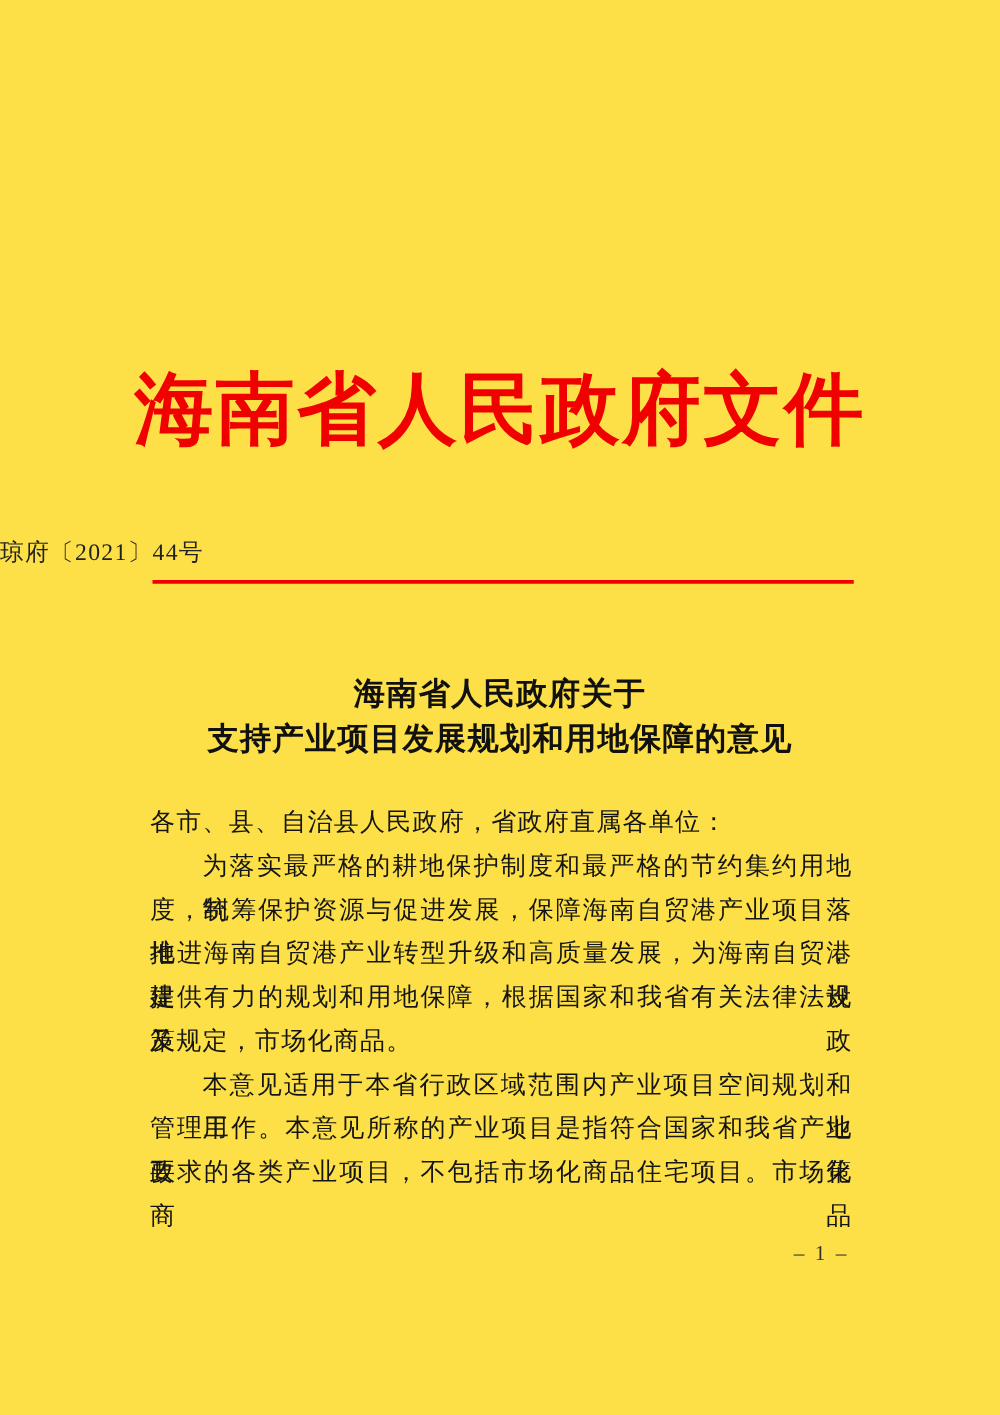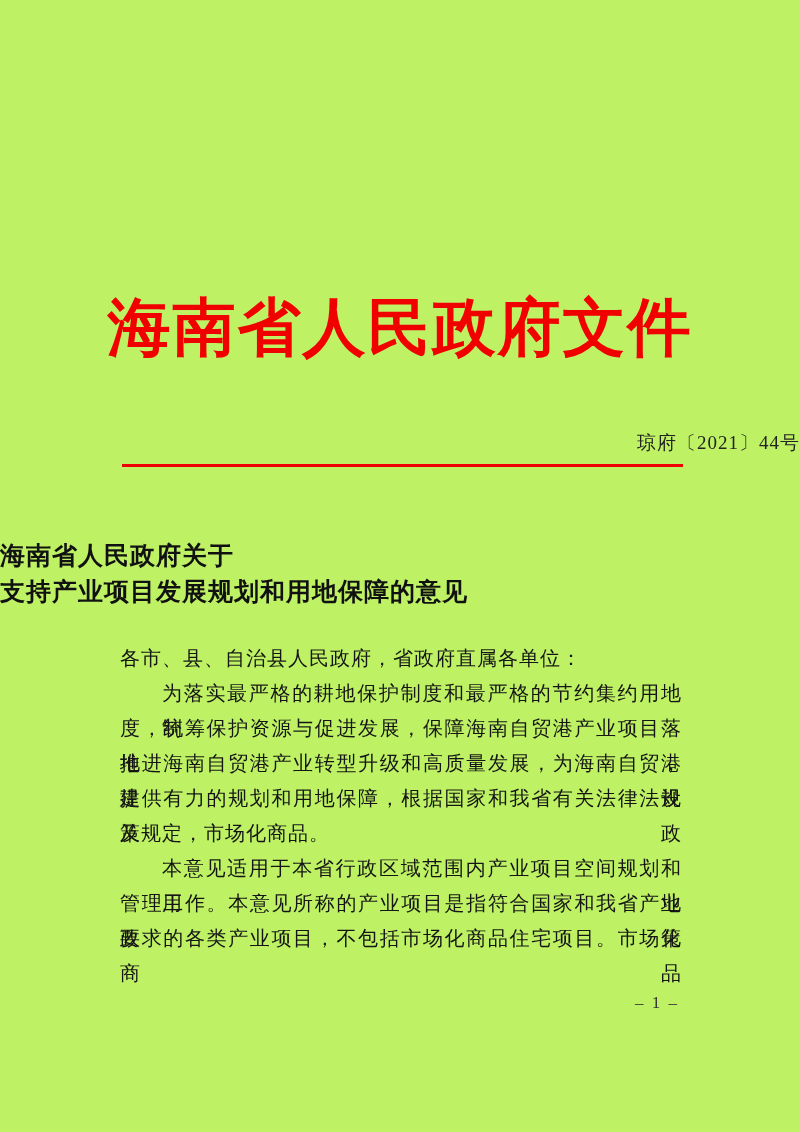--- a/index.html
+++ b/index.html
@@ -4,21 +4,21 @@
 <style>
   html, body {
     margin: 0;
     padding: 0;
     background: #ffffff;
   }
   .page {
     position: relative;
     width: 800px;
     height: 1132px;
-    background: #bef264;
+    background: #fde047;
     font-family: "Liberation Serif", "DejaVu Serif", serif;
     color: #1a1a1a;
     overflow: hidden;
   }
   .red-header {
     position: absolute;
     top: 288px;
     left: 0;
     width: 100%;
     text-align: center;
@@ -27,40 +27,40 @@
     font-weight: bold;
     color: #f10000;
     letter-spacing: 2px;
     white-space: nowrap;
   }
   .doc-number {
     position: absolute;
     top: 431px;
     left: 0;
     width: 100%;
-    text-align: right;
+    text-align: left;
     font-size: 19px;
     line-height: 24px;
     letter-spacing: 1px;
     color: #222222;
   }
   .red-line {
     position: absolute;
     top: 464px;
     left: 122px;
     width: 561px;
     height: 3px;
     background: #f10000;
   }
   .doc-title {
     position: absolute;
     top: 538px;
     left: 0;
     width: 100%;
-    text-align: left;
+    text-align: center;
     font-size: 25px;
     line-height: 36px;
     font-weight: bold;
     letter-spacing: 1px;
     color: #111111;
   }
   .body-text {
     position: absolute;
     top: 641px;
     left: 120px;

